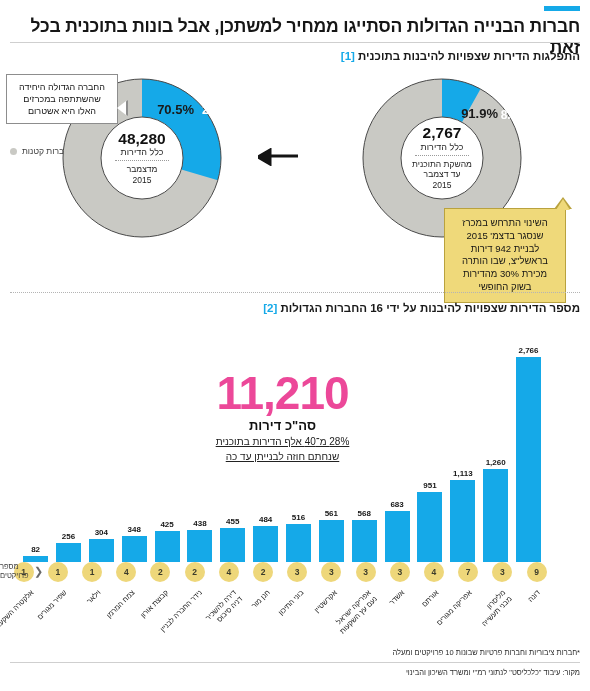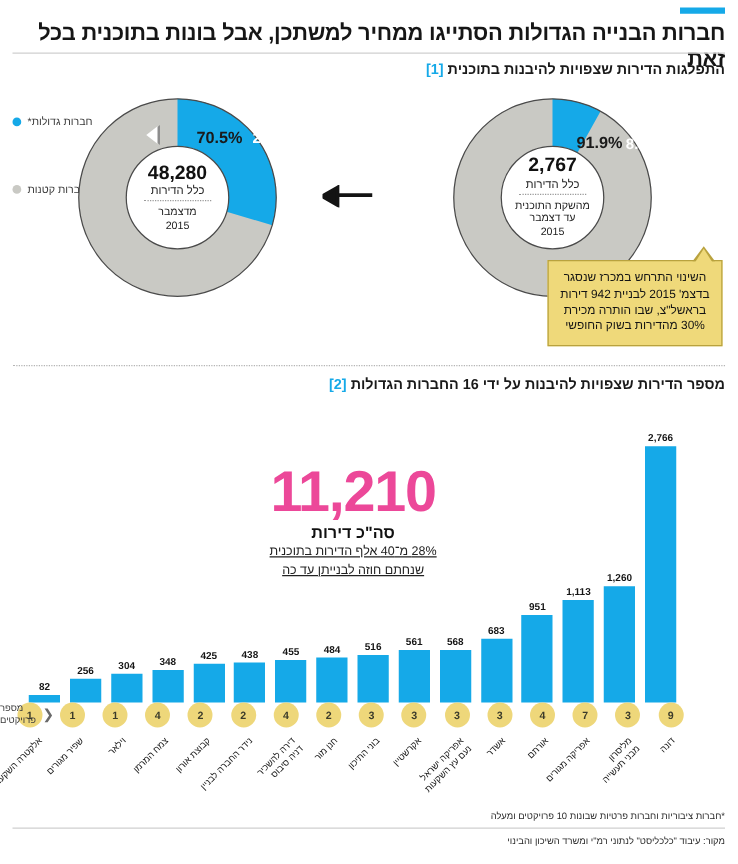--- a/index.html
+++ b/index.html
@@ -194,26 +194,27 @@
     <div class="pct gray" style="top:24px; right:28px;">70.5%</div>
     <div class="pct blue" style="top:25px; right:-14px;">29.5%</div>
   </div>
 
   <div class="arrow">
     <svg width="40" height="18" viewBox="0 0 40 18">
       <path d="M40 8 H12 M12 2 L0 9 L12 16 Z" fill="#141414" stroke="#141414" stroke-width="3"></path>
     </svg>
   </div>
 
+  <div class="callout white" style="left:6px; top:74px; width:112px;">החברה הגדולה היחידה שהשתתפה במכרזים האלו היא אשטרום</div>
   <div class="tail" style="left:118px; top:100px;
        border-top:8px solid transparent; border-bottom:8px solid transparent; border-right:10px solid #8d8d8d;"></div>
   <div class="tail" style="left:117px; top:101px;
        border-top:7px solid transparent; border-bottom:7px solid transparent; border-right:9px solid #ffffff;"></div>
 
-  <div class="callout yellow" style="right:12px; top:208px; width:140px;">השינוי התרחש במכרז שנסגר בדצמ' 2015 לבניית 942 דירות בראשל"צ, שבו הותרה מכירת 30% מהדירות בשוק החופשי</div>
+  <div class="callout yellow" style="right:24px; top:208px; width:122px;">השינוי התרחש במכרז שנסגר בדצמ' 2015 לבניית 942 דירות בראשל"צ, שבו הותרה מכירת 30% מהדירות בשוק החופשי</div>
   <div class="tail" style="right:18px; top:197px;
        border-left:9px solid transparent; border-right:9px solid transparent; border-bottom:12px solid #b9a23e;"></div>
   <div class="tail" style="right:20px; top:199px;
        border-left:7px solid transparent; border-right:7px solid transparent; border-bottom:11px solid #efd97a;"></div>
 
   <div class="hairline" style="top:292px; border-top:1px dotted #b4b4b4; background:none; height:0;"></div>
 
   <div class="sec-head" style="top:302px">
     <span>מספר הדירות שצפויות להיבנות על ידי 16 החברות הגדולות</span>
     <span class="sec-num">[2]</span>

